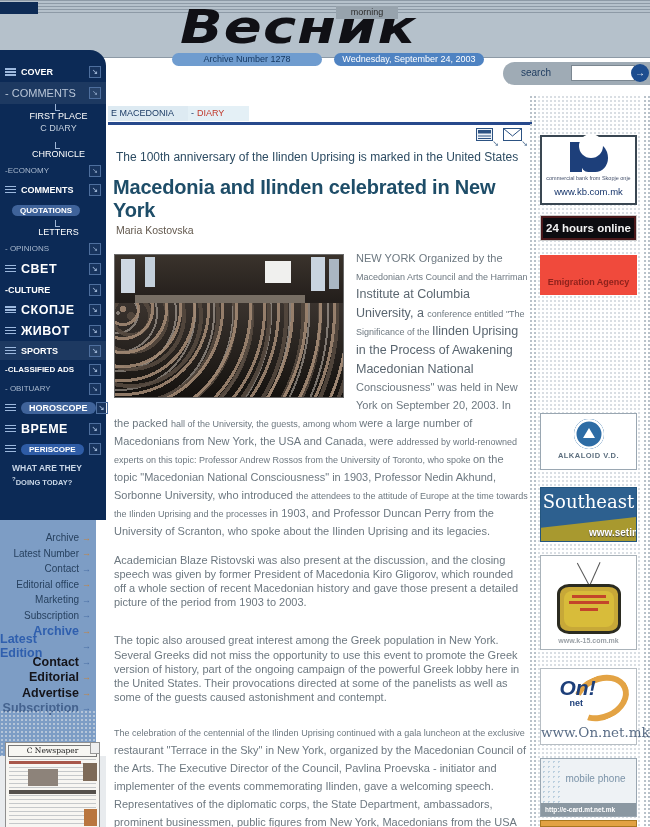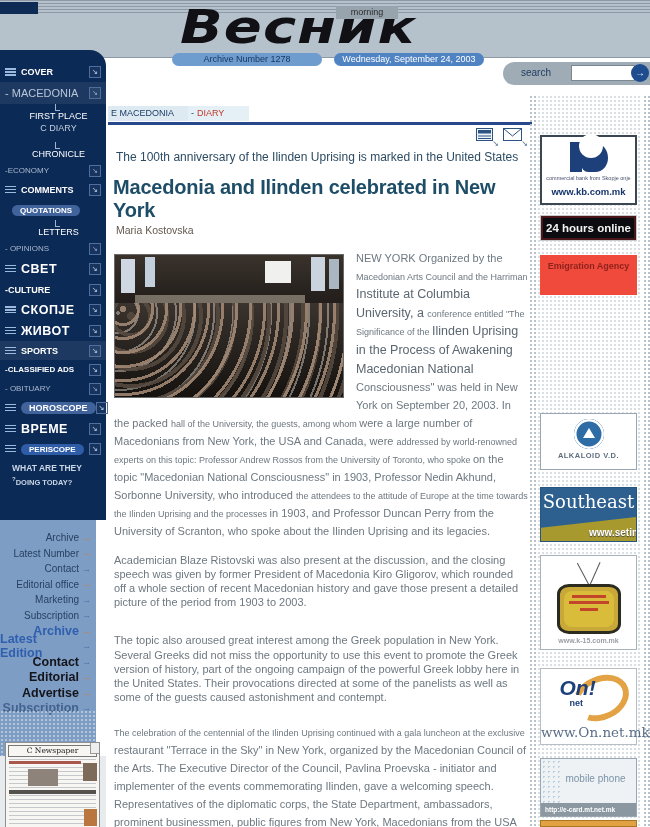--- a/index.html
+++ b/index.html
@@ -134,27 +134,27 @@
        background:radial-gradient(#d9dee3 .8px,transparent .8px);background-size:4px 4px;}
   .ad{position:absolute;left:3px;width:97px;box-sizing:border-box;background:#fff;text-align:center;}
 
   .ad-kb{top:40px;height:70px;border:2px solid #3a4752;}
   .kb-logo{width:46px;height:32px;position:relative;margin:5px auto 1px;}
   .kb-bar{position:absolute;left:4px;top:0;width:12px;height:30px;background:#1d3f7a;}
   .kb-cres{position:absolute;left:15px;top:0;width:27px;height:30px;background:#1d3f7a;
            border-radius:0 80% 70% 40%;}
   .kb-cut{position:absolute;left:13px;top:-8px;width:24px;height:24px;background:#fff;border-radius:50%;}
   .kb-tag{font-size:5.5px;color:#44506b;}
-  .kb-url{font-size:9.5px;font-weight:bold;color:#16356b;margin-top:5px;}
+  .kb-url{font-size:9.5px;font-weight:normal;color:#16356b;margin-top:5px;}
 
   .ad-hours{top:120px;height:26px;background:#0c0c10;border:1px solid #c9c9c9;
             box-shadow:inset 0 0 0 2px rgba(150,40,40,.45);
             color:#f2f2f2;font-size:11.5px;font-weight:bold;line-height:24px;}
   .ad-emig{top:160px;height:40px;background:#f04a3c;border:none;}
-  .emig-label{font-size:9px;font-weight:bold;color:#8f221c;margin-top:6px;display:block;}
+  .emig-label{font-size:9px;font-weight:bold;color:#8f221c;margin-top:22px;display:block;}
 
   .ad-alk{top:318px;height:57px;border:1px solid #9aa7b2;font-weight:bold;}
   .alk-disc{width:30px;height:30px;border-radius:50%;background:#2d6ca5;margin:5px auto 2px;
             position:relative;box-shadow:inset 0 0 0 2.5px #fff,inset 0 0 0 5px #2d6ca5;}
   .alk-tri{position:absolute;left:9px;top:9px;width:0;height:0;border-left:6px solid transparent;
             border-right:6px solid transparent;border-bottom:10px solid #fff;}
   .alk-label{font-size:7.5px;color:#5c6e7e;letter-spacing:.5px;}
 
   .ad-se{top:392px;height:55px;background:#2d608f;border:1px solid #24567f;overflow:hidden;}
   .se-title{font-family:"DejaVu Serif",serif;font-size:18px;color:#fff;margin-top:3px;display:block;}
@@ -211,21 +211,21 @@
     <button class="search-btn">→</button>
   </div>
 
   <div class="sidebar">
     <div class="si h20 t-bold-s">
       <span class="mi"></span>
       <span>COVER</span>
       <span class="wab">↘</span>
     </div>
     <div class="si h22 t-dim-l hl">
-      <span>- MACEDONIA</span>
+      <span>- COMMENTS</span>
       <span class="wab">↘</span>
     </div>
     <div class="si h19 sub">
       <span class="tick"></span>
       <span>FIRST PLACE</span>
     </div>
     <div class="si h19 sub sub-dim">
       <span>C DIARY</span>
     </div>
     <div class="si h19 sub">

